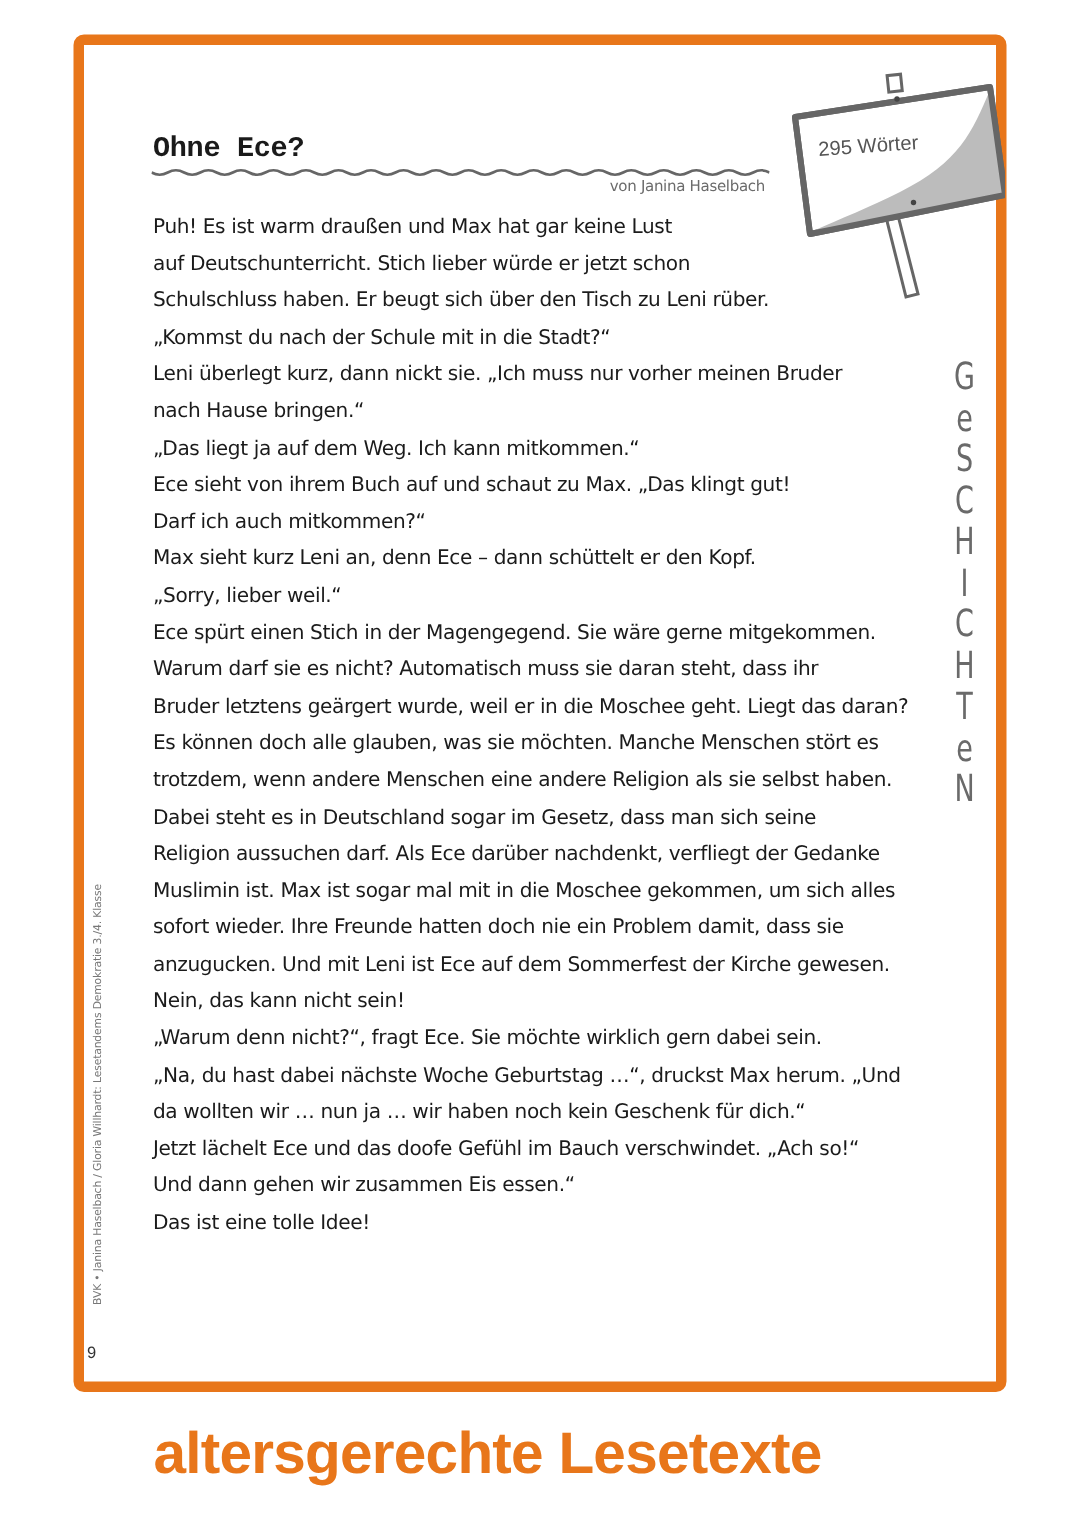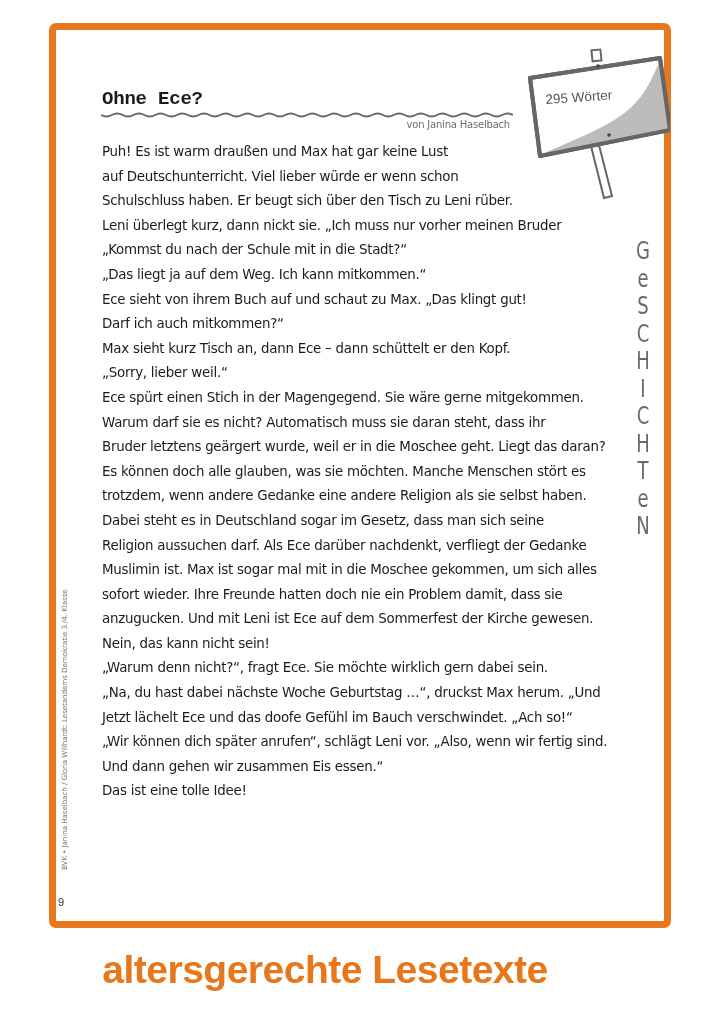--- a/index.html
+++ b/index.html
@@ -141,44 +141,45 @@
 
   <path d="M140,12 C128,40 120,60 80,80 C60,90 40,98 22,106 L150,82 Z" fill="#bcbcbc"></path>
   <polygon points="10,30 140,10 150,82 20,108" fill="none" stroke="#666" stroke-width="4" stroke-linejoin="round"></polygon>
   <circle cx="78" cy="18" r="1.8" fill="#444"></circle>
   <circle cx="89" cy="87" r="1.8" fill="#444"></circle>
 </svg>
 <div class="sign-label">295 Wörter</div>
 
 <ul class="story" id="story-list">
     <li>Puh! Es ist warm draußen und Max hat gar keine Lust</li>
-    <li>auf Deutschunterricht. Viel lieber würde er wenn schon</li>
+    <li>auf Deutschunterricht. Stich lieber würde er jetzt schon</li>
     <li>Schulschluss haben. Er beugt sich über den Tisch zu Leni rüber.</li>
+    <li>„Kommst du nach der Schule mit in die Stadt?“</li>
     <li>Leni überlegt kurz, dann nickt sie. „Ich muss nur vorher meinen Bruder</li>
-    <li>„Kommst du nach der Schule mit in die Stadt?“</li>
+    <li>nach Hause bringen.“</li>
     <li>„Das liegt ja auf dem Weg. Ich kann mitkommen.“</li>
     <li>Ece sieht von ihrem Buch auf und schaut zu Max. „Das klingt gut!</li>
     <li>Darf ich auch mitkommen?“</li>
-    <li>Max sieht kurz Tisch an, dann Ece – dann schüttelt er den Kopf.</li>
+    <li>Max sieht kurz Leni an, denn Ece – dann schüttelt er den Kopf.</li>
     <li>„Sorry, lieber weil.“</li>
     <li>Ece spürt einen Stich in der Magengegend. Sie wäre gerne mitgekommen.</li>
     <li>Warum darf sie es nicht? Automatisch muss sie daran steht, dass ihr</li>
     <li>Bruder letztens geärgert wurde, weil er in die Moschee geht. Liegt das daran?</li>
     <li>Es können doch alle glauben, was sie möchten. Manche Menschen stört es</li>
-    <li>trotzdem, wenn andere Gedanke eine andere Religion als sie selbst haben.</li>
+    <li>trotzdem, wenn andere Menschen eine andere Religion als sie selbst haben.</li>
     <li>Dabei steht es in Deutschland sogar im Gesetz, dass man sich seine</li>
     <li>Religion aussuchen darf. Als Ece darüber nachdenkt, verfliegt der Gedanke</li>
     <li>Muslimin ist. Max ist sogar mal mit in die Moschee gekommen, um sich alles</li>
     <li>sofort wieder. Ihre Freunde hatten doch nie ein Problem damit, dass sie</li>
     <li>anzugucken. Und mit Leni ist Ece auf dem Sommerfest der Kirche gewesen.</li>
     <li>Nein, das kann nicht sein!</li>
     <li>„Warum denn nicht?“, fragt Ece. Sie möchte wirklich gern dabei sein.</li>
     <li>„Na, du hast dabei nächste Woche Geburtstag …“, druckst Max herum. „Und</li>
+    <li>da wollten wir … nun ja … wir haben noch kein Geschenk für dich.“</li>
     <li>Jetzt lächelt Ece und das doofe Gefühl im Bauch verschwindet. „Ach so!“</li>
-    <li>„Wir können dich später anrufen“, schlägt Leni vor. „Also, wenn wir fertig sind.</li>
     <li>Und dann gehen wir zusammen Eis essen.“</li>
     <li>Das ist eine tolle Idee!</li>
   </ul>
 
 <ul class="vertical-word" id="vertical-list">
     <li>G</li>
     <li>e</li>
     <li>S</li>
     <li>C</li>
     <li>H</li>

